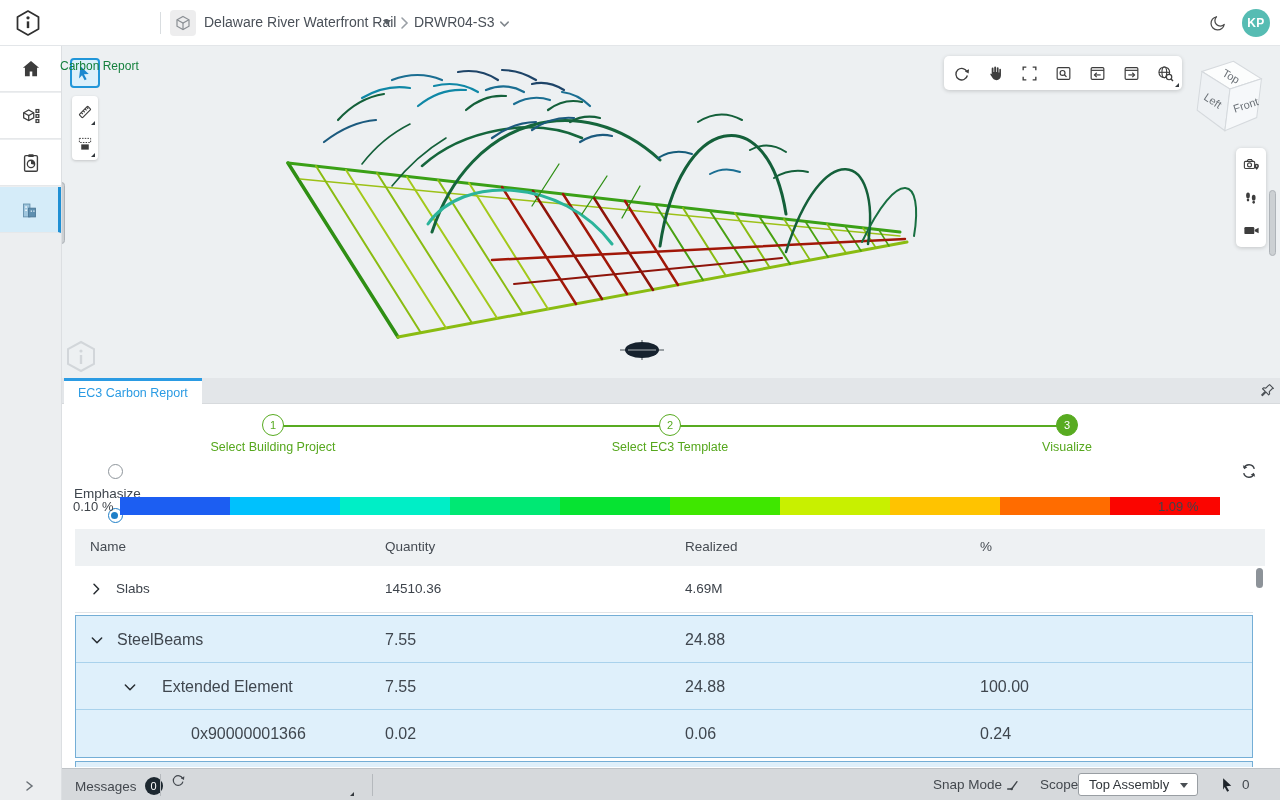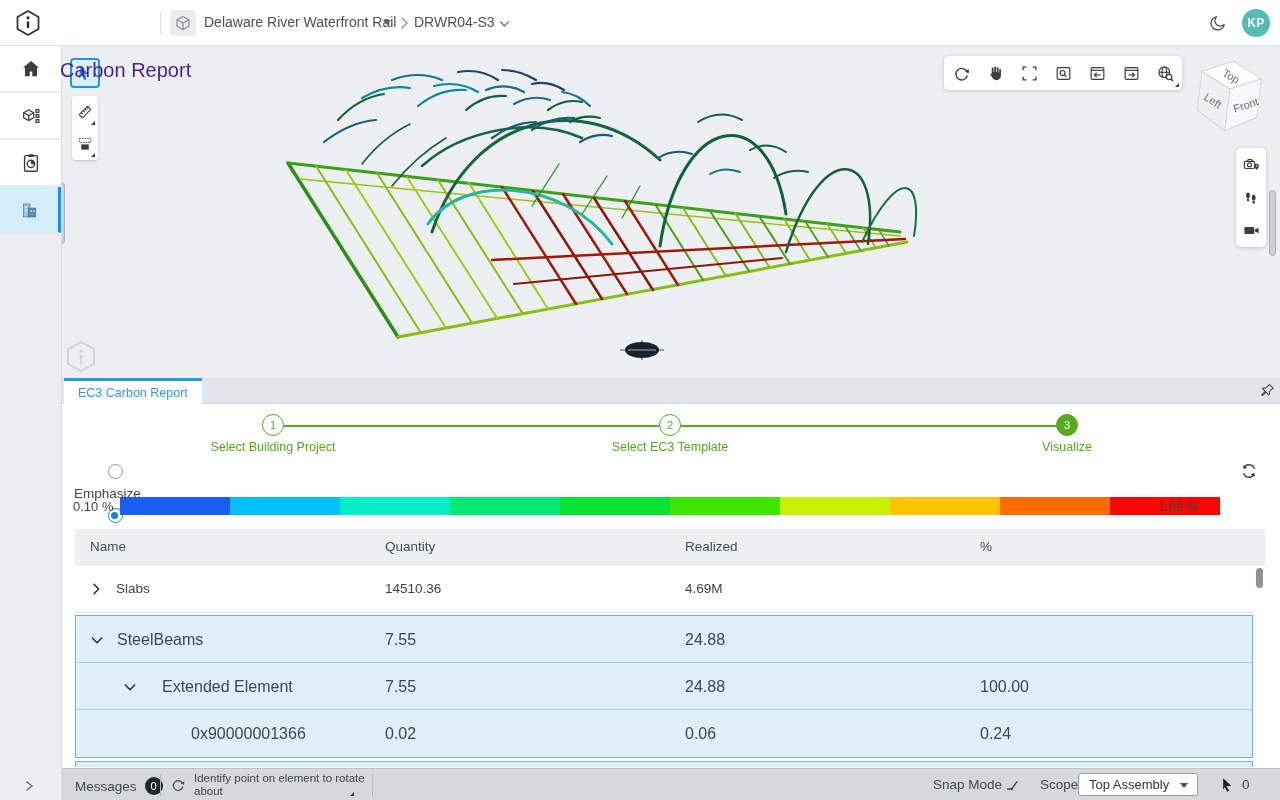--- a/index.html
+++ b/index.html
@@ -3,21 +3,21 @@
 <meta charset="utf-8">
 <style>
   * { margin:0; padding:0; box-sizing:border-box; }
   html,body { width:1280px; height:800px; }
   body { font-family:"Liberation Sans", sans-serif; color:#3f464e; background:#fff; }
   .abs { position:absolute; }
   .screen { position:relative; width:1280px; height:800px; overflow:hidden; background:#fff; }
 
   
   .topbar { left:0; top:0; width:1280px; height:46px; background:#fff; border-bottom:1px solid #e3e6e9; z-index:30; }
-  .topbar .title { left:60px; top:13px; font-size:20px; color:#4c1d95;margin-top:46px; }
+  .topbar .title { left:60px; top:13px; font-size:12px; color:#15803d;margin-top:46px; }
   .vdiv { width:1px; height:22px; background:#d9dde0; top:12px; }
   .proj-chip { left:170px; top:10px; width:26px; height:26px; background:#ededee; border-radius:4px; display:flex; align-items:center; justify-content:center; }
   .proj-name { left:204px; top:14px; font-size:14px; color:#4a5058; }
   .model-name { left:414px; top:14px; font-size:14px; color:#4a5058; }
   .avatar { left:1242px; top:9px; width:28px; height:28px; border-radius:50%; background:#56bcb3; color:#fff; font-size:12px; font-weight:bold; display:flex; align-items:center; justify-content:center; letter-spacing:.5px; }
 
   
   .sidebar { left:0; top:46px; width:62px; height:754px; background:#eceef0; border-right:1px solid #dcdfe2; z-index:20; }
   .side-item { left:0; width:61px; height:46px; background:#fff; border-bottom:1px solid #e6e8ea; display:flex; align-items:center; justify-content:center; cursor:pointer; }
   .side-item.active { background:#d5ecf9; border-right:3px solid #1e8fd4; }
@@ -419,21 +419,20 @@
     <div class="abs" style="left:13px;top:8px;display:flex;align-items:center;gap:8px">
       <span>Messages</span>
       <span class="badge">0</span>
     </div>
     <div class="abs sdiv" style="left:98px"></div>
     <div class="abs" style="left:108px;top:3px;display:flex;align-items:center;gap:8px">
       <svg width="16" height="16" viewBox="0 0 24 24">
         <path d="M19 10a7.3 7.3 0 1 0 .4 4.5" fill="none" stroke="#43484e" stroke-width="1.8"></path>
         <polygon points="21.5,6.5 21,12 16.2,9.2" fill="#43484e"></polygon>
       </svg>
-      <span class="prompt">Identify point on element to rotate about</span>
     </div>
     <div class="abs" style="left:288px;top:23px;border-left:4px solid transparent;border-bottom:4px solid #33383d"></div>
     <div class="abs sdiv" style="left:310px"></div>
 
     <div class="abs" style="left:871px;top:8px">Snap Mode</div>
     <svg class="abs" style="left:943px;top:8px" width="16" height="16" viewBox="0 0 24 24">
       <path d="M4 18h6l8-11" fill="none" stroke="#3f4449" stroke-width="2" stroke-linecap="round"></path>
       <circle cx="10" cy="18" r="1.8" fill="#3f4449"></circle>
     </svg>
     <div class="abs" style="left:978px;top:8px">Scope:</div>

